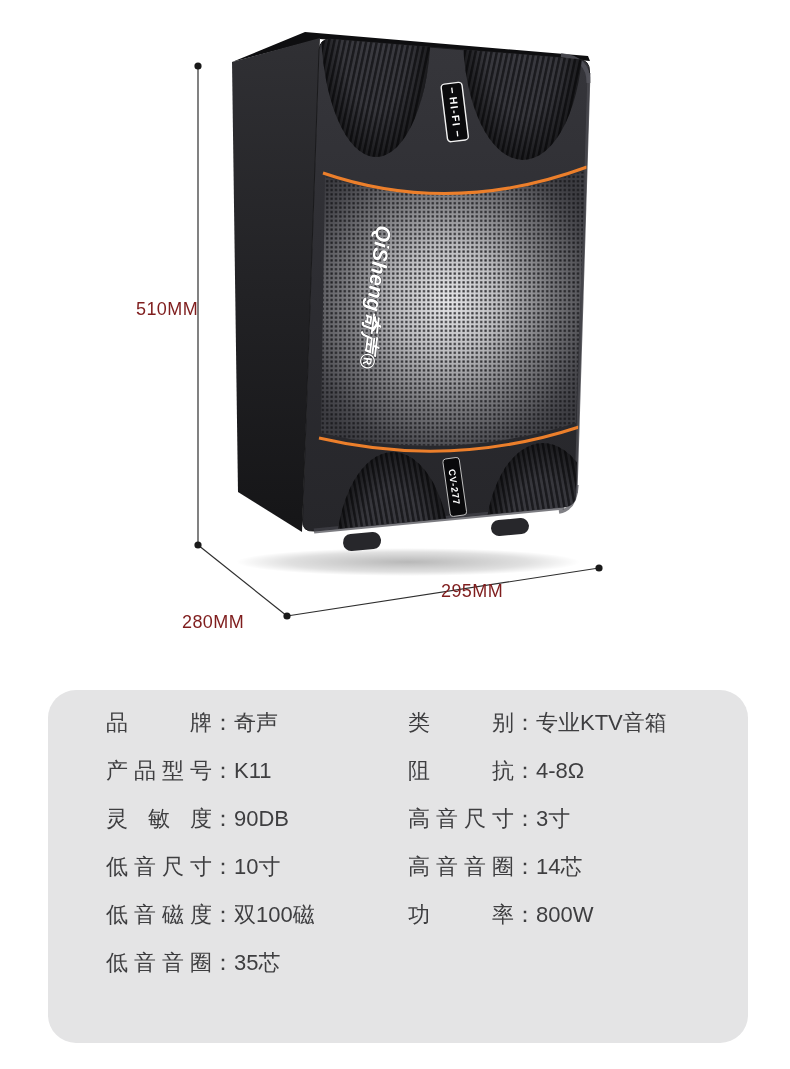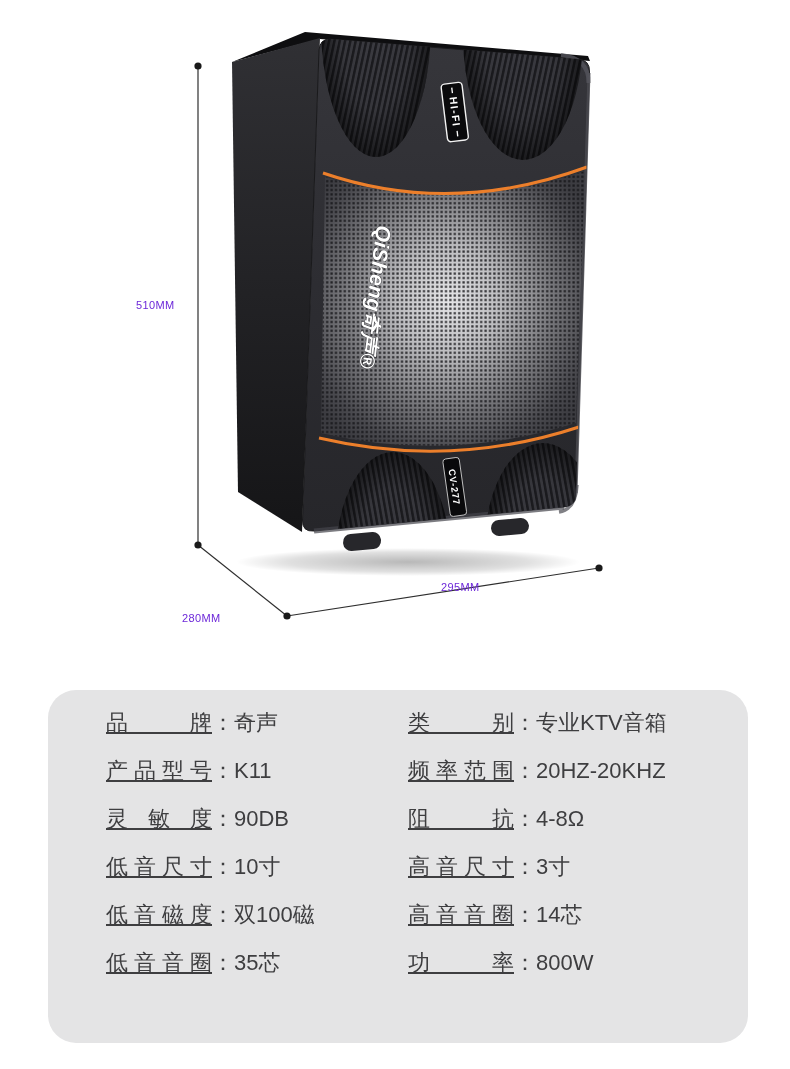--- a/index.html
+++ b/index.html
@@ -8,21 +8,21 @@
     background:#ffffff;
     position:relative;
     overflow:hidden;
     font-family:"Liberation Sans","DejaVu Sans",sans-serif;
   }
   .stage { position:absolute; left:0; top:0; width:790px; height:660px; }
   .speaker-svg { position:absolute; left:193px; top:25px; width:410px; height:560px; }
   .dims-svg   { position:absolute; left:150px; top:55px; width:470px; height:575px; }
   .dim-label {
     position:absolute;
-    font-size:11px; color:#6d28d9; letter-spacing:.4px;
+    font-size:18px; color:#7f1d1d; letter-spacing:.4px;
     white-space:nowrap;
     text-align:right;
   }
   .dim-height { left:136px; top:299px; }
   .dim-depth  { left:182px; top:612px; }
   .dim-width  { left:441px; top:581px; }
 
   .spec-panel {
     position:absolute; left:48px; top:690px;
     width:700px; height:353px;
@@ -34,21 +34,20 @@
   .spec-col-right { left:360px; }
   .spec-row {
     height:48px; line-height:48px;
     font-size:22px; color:#3e3e40;
     white-space:nowrap;
   }
   .spec-label {
     display:inline-block; width:106px;
     text-align:justify; text-align-last:justify;
     vertical-align:top;
-    text-decoration:underline;
   }
   .spec-colon { display:inline-block; }
   .spec-value { margin-left:0; }
 </style>
 </head>
 <body>
 
 <div class="stage">
 
   <svg class="speaker-svg" viewBox="0 0 410 560" xmlns="http://www.w3.org/2000/svg">
@@ -180,19 +179,18 @@
   <div class="spec-col spec-col-left">
     <div class="spec-row"><span class="spec-label">品牌</span><span class="spec-colon">：</span><span class="spec-value">奇声</span></div>
     <div class="spec-row"><span class="spec-label">产品型号</span><span class="spec-colon">：</span><span class="spec-value">K11</span></div>
     <div class="spec-row"><span class="spec-label">灵敏度</span><span class="spec-colon">：</span><span class="spec-value">90DB</span></div>
     <div class="spec-row"><span class="spec-label">低音尺寸</span><span class="spec-colon">：</span><span class="spec-value">10寸</span></div>
     <div class="spec-row"><span class="spec-label">低音磁度</span><span class="spec-colon">：</span><span class="spec-value">双100磁</span></div>
     <div class="spec-row"><span class="spec-label">低音音圈</span><span class="spec-colon">：</span><span class="spec-value">35芯</span></div>
   </div>
   <div class="spec-col spec-col-right">
     <div class="spec-row"><span class="spec-label">类别</span><span class="spec-colon">：</span><span class="spec-value">专业KTV音箱</span></div>
-    <div class="spec-row"><span class="spec-label">频率范围</span><span class="spec-colon">：</span><span class="spec-value">20HZ-20KHZ</span></div>
     <div class="spec-row"><span class="spec-label">阻抗</span><span class="spec-colon">：</span><span class="spec-value">4-8Ω</span></div>
     <div class="spec-row"><span class="spec-label">高音尺寸</span><span class="spec-colon">：</span><span class="spec-value">3寸</span></div>
     <div class="spec-row"><span class="spec-label">高音音圈</span><span class="spec-colon">：</span><span class="spec-value">14芯</span></div>
     <div class="spec-row"><span class="spec-label">功率</span><span class="spec-colon">：</span><span class="spec-value">800W</span></div>
   </div>
 </div>
 
 </body></html>

